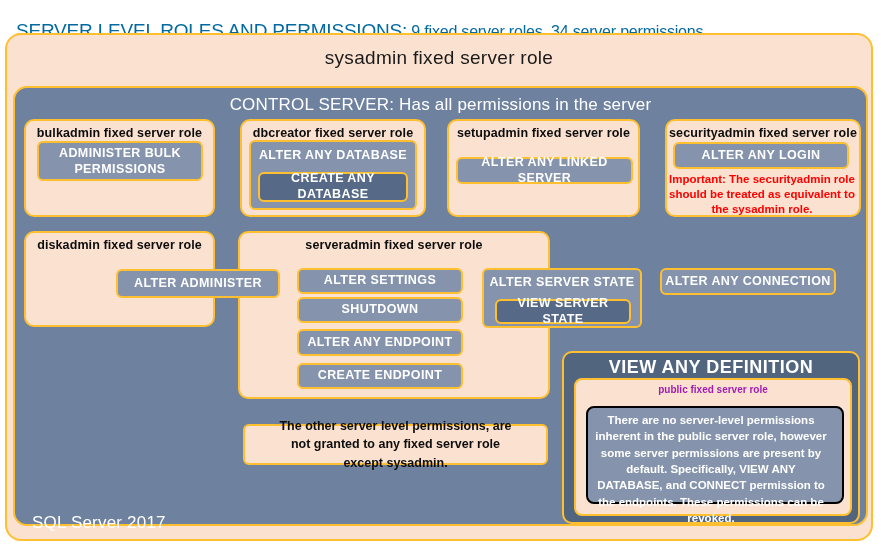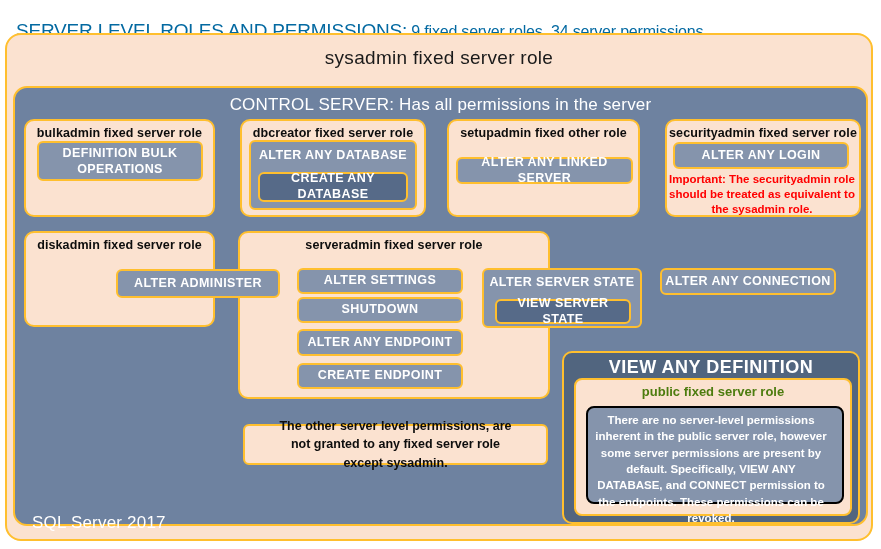--- a/index.html
+++ b/index.html
@@ -171,23 +171,23 @@
     box-sizing:border-box;
     background:#fbe2d0;
     border:2px solid #ffbf2e;
     border-radius:8px;
   }
   #public-title{
     position:absolute;
     left:0; top:4px;
     width:100%;
     text-align:center;
-    font-size:13px;
-    font-weight:bold;
-    color:#4d7c0f;
+    font-size:10px;
+    font-weight:bold;
+    color:#a21caf;
   }
   #public-body{
     position:absolute;
     left:10px; top:26px;
     width:258px; height:98px;
     box-sizing:border-box;
     background:#8594ac;
     border:2px solid #000000;
     border-radius:8px;
     color:#ffffff;
@@ -227,37 +227,37 @@
 
   <div class="role-card" style="left:24px; top:119px; width:191px; height:98px;">
     <div class="role-title">bulkadmin fixed server role</div>
   </div>
 
   <div class="role-card" style="left:240px; top:119px; width:186px; height:98px;">
     <div class="role-title">dbcreator fixed server role</div>
   </div>
 
   <div class="role-card" style="left:447px; top:119px; width:193px; height:98px;">
-    <div class="role-title">setupadmin fixed other role</div>
+    <div class="role-title">setupadmin fixed server role</div>
   </div>
 
   <div class="role-card" style="left:665px; top:119px; width:196px; height:98px;">
     <div class="role-title">securityadmin fixed server role</div>
   </div>
 
   <div class="role-card" style="left:24px; top:231px; width:191px; height:96px;">
     <div class="role-title">diskadmin fixed server role</div>
   </div>
 
   <div class="role-card" style="left:238px; top:231px; width:312px; height:168px;">
     <div class="role-title">serveradmin fixed server role</div>
   </div>
 
 
-  <div class="perm two-line" style="left:37px; top:141px; width:166px; height:40px;">DEFINITION  BULK OPERATIONS</div>
+  <div class="perm two-line" style="left:37px; top:141px; width:166px; height:40px;">ADMINISTER  BULK PERMISSIONS</div>
 
   <div class="perm" style="left:249px; top:140px; width:168px; height:70px; align-items:flex-start; padding-top:6px;">ALTER ANY DATABASE</div>
   <div class="perm dark" style="left:258px; top:172px; width:150px; height:30px;">CREATE  ANY DATABASE</div>
 
   <div class="perm" style="left:456px; top:142px; width:177px; height:27px;margin-top:15px;">ALTER ANY LINKED SERVER</div>
 
   <div class="perm" style="left:673px; top:142px; width:176px; height:27px;">ALTER ANY LOGIN</div>
   <div class="warn-note" style="left:669px; top:172px; width:186px;">Important:  The securityadmin role should  be treated as equivalent to the sysadmin role.</div>
 
   <div class="perm" style="left:116px; top:269px; width:164px; height:29px;">ALTER ADMINISTER</div>

